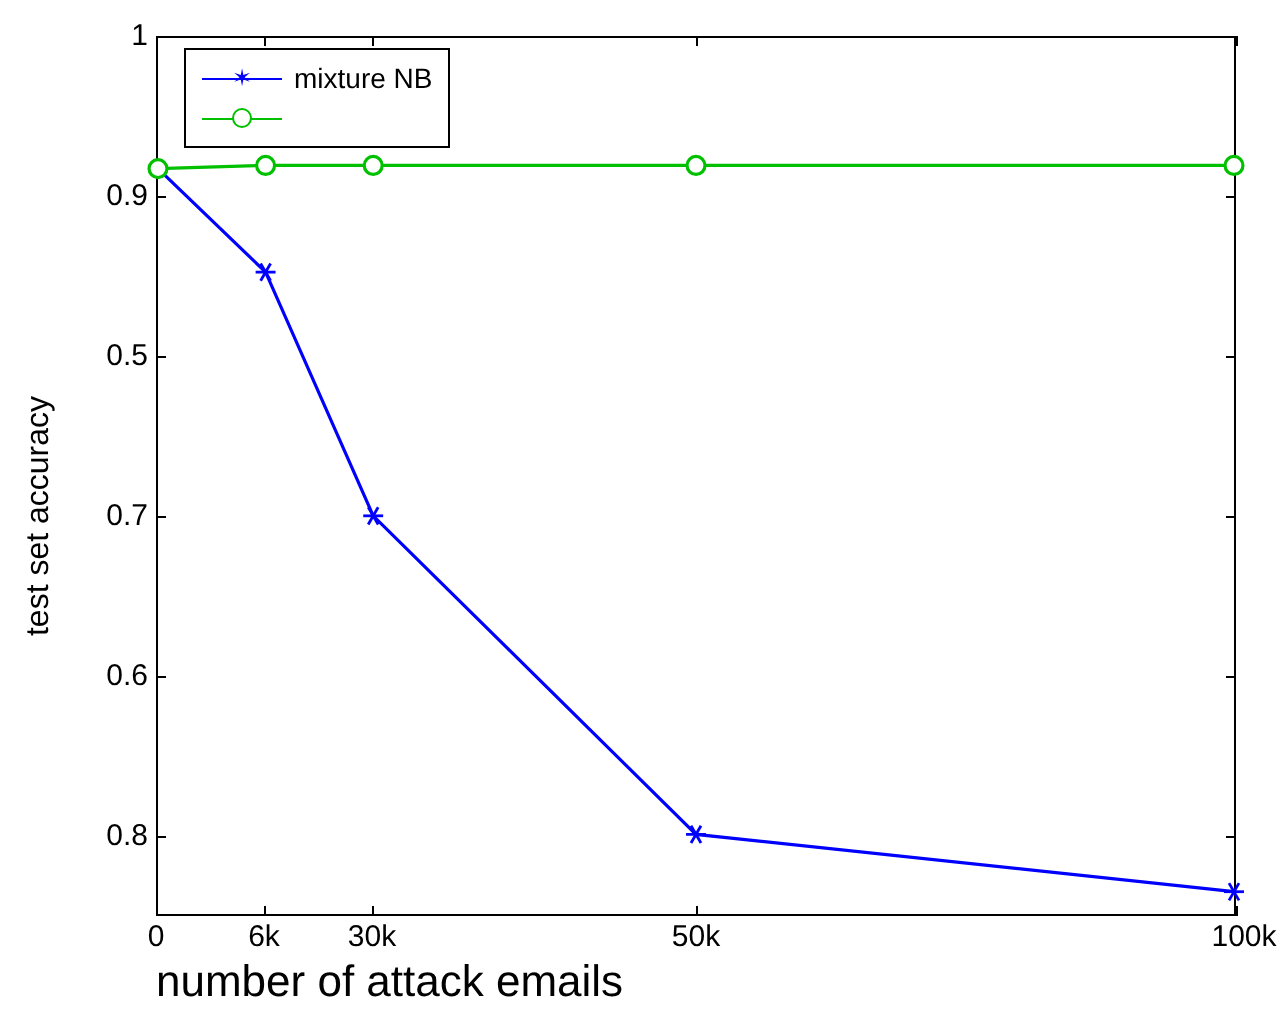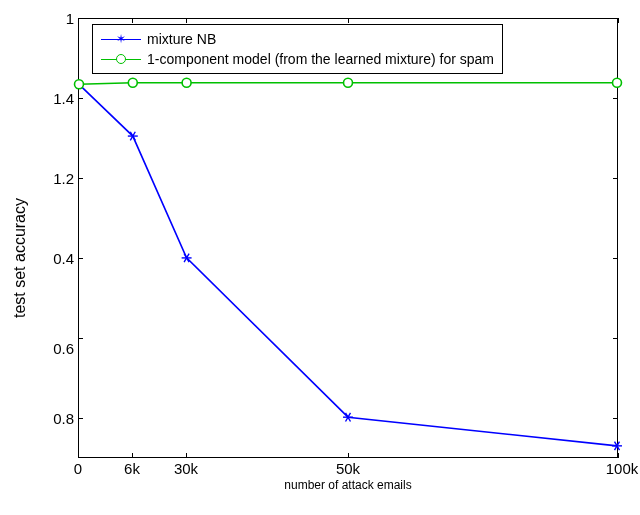--- a/index.html
+++ b/index.html
@@ -30,22 +30,21 @@
     top: 50%;
     transform: translate(-40%, -50%) rotate(-90deg);
     font-size: 16px;
     white-space: nowrap;
   }
   .xlabel {
     position: absolute;
     left: 78px;
     width: 540px;
     top: 478px;
-    text-align: center;
-    font-size: 12px;
+    font-size: 22px;
   }
   .ytick-label {
     position: absolute;
     right: 566px;
     width: 50px;
     text-align: right;
     font-size: 15px;
     transform: translateY(-50%);
   }
   .xtick-label {
@@ -151,30 +150,30 @@
         <circle cx="108" cy="64" r="4.5" fill="#fff" stroke="#00c000" stroke-width="1.6"></circle>
         <circle cx="270" cy="64" r="4.5" fill="#fff" stroke="#00c000" stroke-width="1.6"></circle>
         <circle cx="540" cy="64" r="4.5" fill="#fff" stroke="#00c000" stroke-width="1.6"></circle>
       </svg>
   </div>
 
   <div id="yticks">
       <div class="ytick-label" style="top: 418px;">0.8</div>
       <div class="tick" style="left: 78px; top: 418px; width: 5px; height: 1px;"></div>
       <div class="tick" style="left: 613px; top: 418px; width: 5px; height: 1px;"></div>
-      <div class="ytick-label" style="top: 348px;">0.6</div>
+      <div class="ytick-label" style="top: 338px;">0.6</div>
       <div class="tick" style="left: 78px; top: 338px; width: 5px; height: 1px;"></div>
       <div class="tick" style="left: 613px; top: 338px; width: 5px; height: 1px;"></div>
-      <div class="ytick-label" style="top: 258px;">0.4</div>
+      <div class="ytick-label" style="top: 258px;">0.7</div>
       <div class="tick" style="left: 78px; top: 258px; width: 5px; height: 1px;"></div>
       <div class="tick" style="left: 613px; top: 258px; width: 5px; height: 1px;"></div>
-      <div class="ytick-label" style="top: 178px;">1.2</div>
+      <div class="ytick-label" style="top: 178px;">0.5</div>
       <div class="tick" style="left: 78px; top: 178px; width: 5px; height: 1px;"></div>
       <div class="tick" style="left: 613px; top: 178px; width: 5px; height: 1px;"></div>
-      <div class="ytick-label" style="top: 98px;">1.4</div>
+      <div class="ytick-label" style="top: 98px;">0.9</div>
       <div class="tick" style="left: 78px; top: 98px; width: 5px; height: 1px;"></div>
       <div class="tick" style="left: 613px; top: 98px; width: 5px; height: 1px;"></div>
       <div class="ytick-label" style="top: 18px;">1</div>
       <div class="tick" style="left: 78px; top: 18px; width: 5px; height: 1px;"></div>
       <div class="tick" style="left: 613px; top: 18px; width: 5px; height: 1px;"></div>
     </div>
 
   <div id="xticks">
       <div class="xtick-label" style="left: 78px;">0</div>
       <div class="tick" style="left: 78px; top: 453px; width: 1px; height: 5px;"></div>
@@ -202,17 +201,16 @@
         <span class="legend-line" style="border-color:#0000ff"></span>
         <span class="legend-marker" style="color:#0000ff">✶</span>
       </span>
       <span>mixture NB</span>
     </div>
     <div class="legend-row">
       <span class="legend-swatch">
         <span class="legend-line" style="border-color:#00c000"></span>
         <span class="legend-circle"></span>
       </span>
-      <span>1-component model (from the learned mixture) for spam</span>
     </div>
   </div>
 
 </div>
 
 </body></html>

